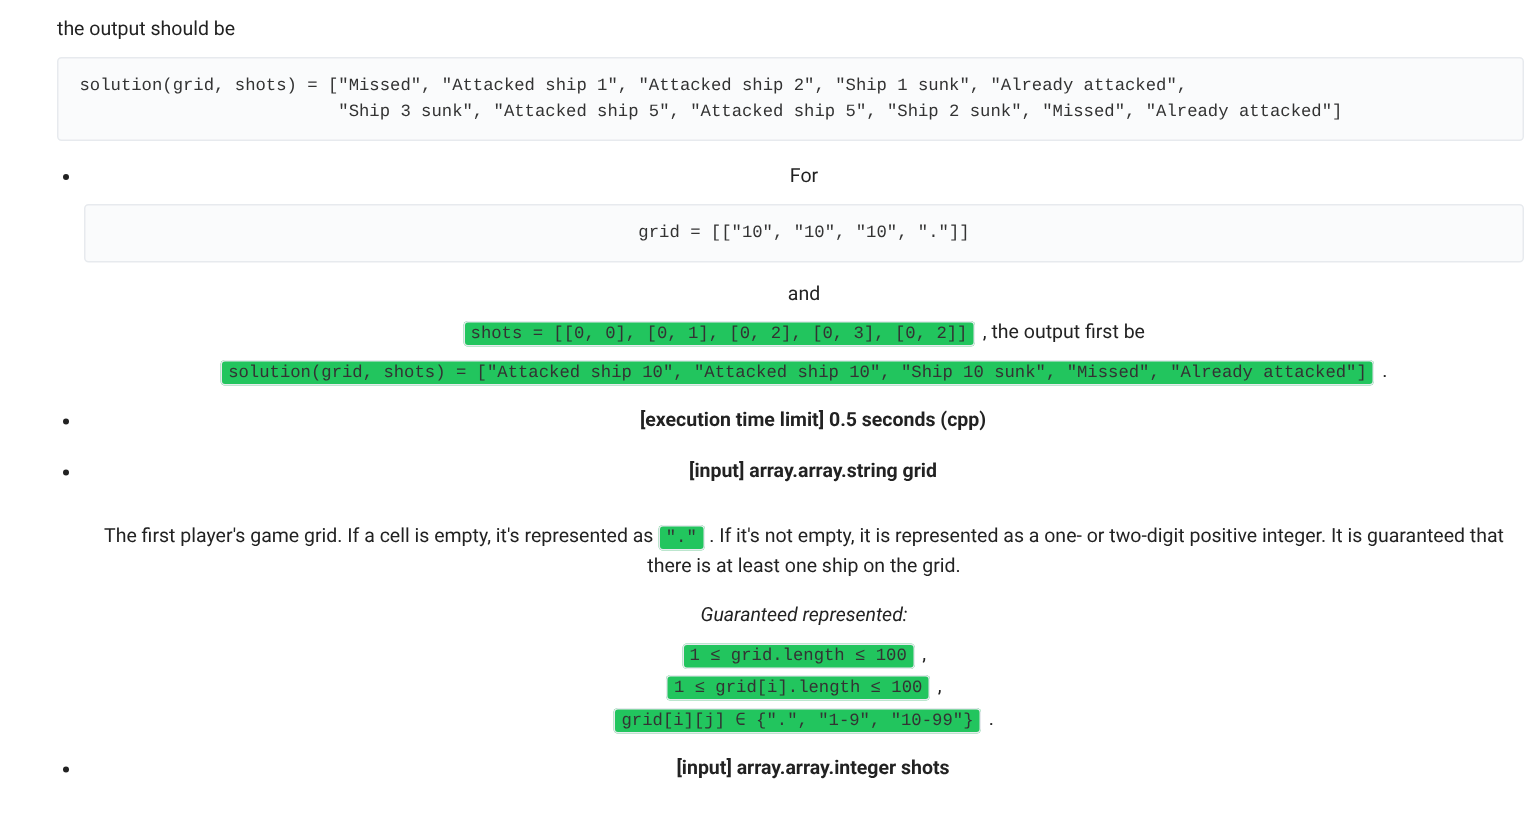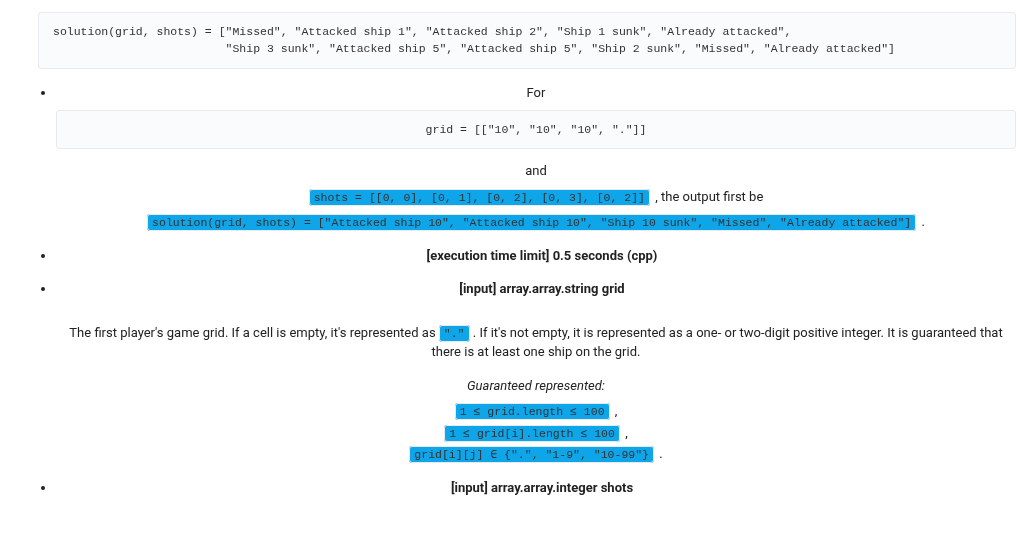--- a/index.html
+++ b/index.html
@@ -23,21 +23,21 @@
     border-radius: 3px;
     padding: 10px 14px;
     margin: 8px 0 12px 0;
     font-family: "SFMono-Regular", Consolas, "Liberation Mono", Menlo, Courier, monospace;
     font-size: 11.5px;
     color: #333;
     white-space: pre;
     overflow-x: auto;
   }
   code.inline {
-    background: #0ea5e9;
+    background: #22c55e;
     border: 1px solid #e7eaee;
     border-radius: 3px;
     padding: 1px 4px;
     font-family: "SFMono-Regular", Consolas, "Liberation Mono", Menlo, Courier, monospace;
     font-size: 11.5px;
     color: #333;
   }
   h2.section {
     font-size: 17px;
     font-weight: 700;
@@ -48,20 +48,21 @@
   .constraint-row { margin: 2px 0; }
   .after-text { margin-left: 2px; }
   .li-inner { }
 </style>
 </head>
 <body>
 
 <div class="content">
 
   <div class="indent-1">
+    <p class="p-text">the output should be</p>
     <div class="pre-block">solution(grid, shots) = ["Missed", "Attacked ship 1", "Attacked ship 2", "Ship 1 sunk", "Already attacked",
                          "Ship 3 sunk", "Attacked ship 5", "Attacked ship 5", "Ship 2 sunk", "Missed", "Already attacked"]</div>
   </div>
 
   <ul class="indent-2">
     <li>
       <div class="li-inner">
         <span>For</span>
         <div class="pre-block">grid = [["10", "10", "10", "."]]</div>
         <p class="p-text">and</p>

